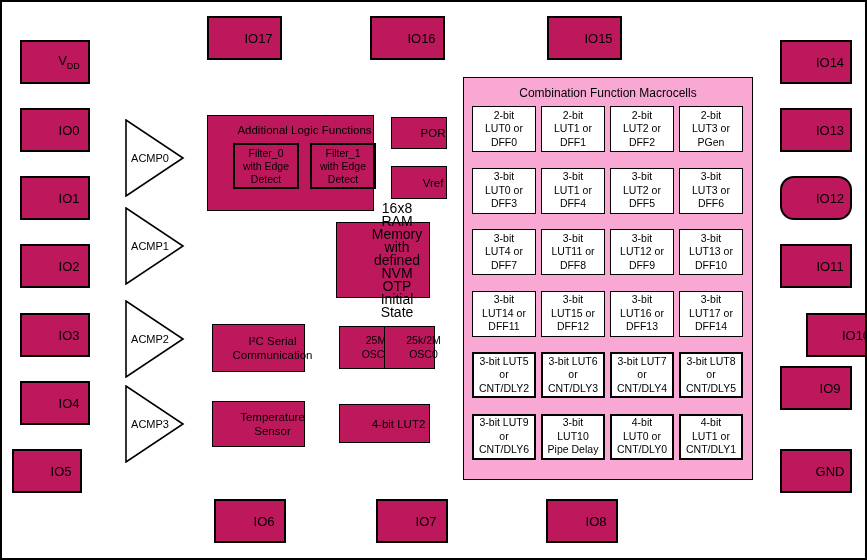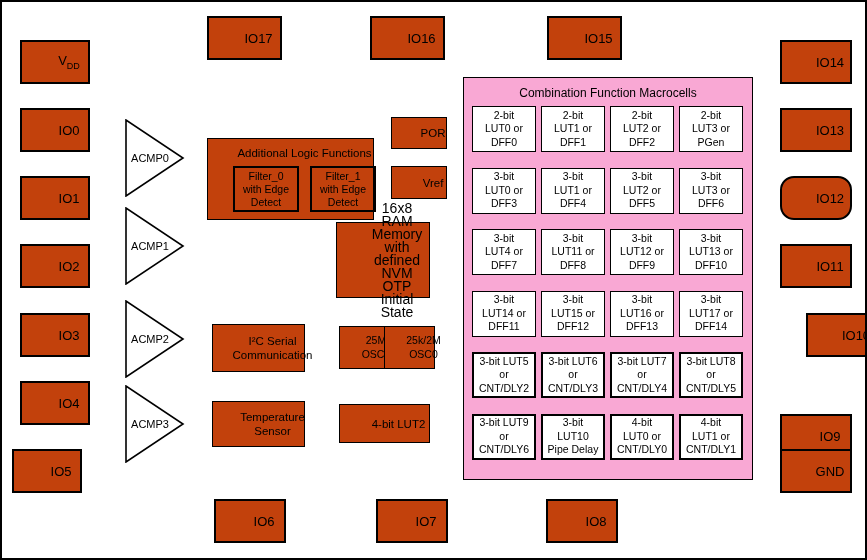--- a/index.html
+++ b/index.html
@@ -11,21 +11,21 @@
   .canvas {
     position: relative;
     width: 867px;
     height: 560px;
     background: #ffffff;
     border: 2px solid #000000;
     overflow: hidden;
   }
   .box {
     position: absolute;
-    background: #c2410c;
+    background: #be185d;
     border: 2px solid #000000;
     display: flex;
     align-items: center;
     justify-content: center;
     text-align: center;
     font-size: 13px;
     padding-left: 28px;
   }
   .pin { width: 70px; height: 44px; }
   .pre { white-space: pre-line; }
@@ -90,21 +90,21 @@
 
   <div class="box pin" style="left:205px; top:14px; width:75px;">IO17</div>
   <div class="box pin" style="left:368px; top:14px; width:75px;">IO16</div>
   <div class="box pin" style="left:545px; top:14px; width:75px;">IO15</div>
 
   <div class="box pin" style="left:778px; top:38px; width:72px;">IO14</div>
   <div class="box pin" style="left:778px; top:106px; width:72px;">IO13</div>
   <div class="box pin" style="left:778px; top:174px; width:72px;border-radius:14px;">IO12</div>
   <div class="box pin" style="left:778px; top:242px; width:72px;">IO11</div>
   <div class="box pin" style="left:804px; top:311px; width:72px;">IO10</div>
-  <div class="box pin" style="left:778px; top:364px; width:72px;margin-top:48px;">IO9</div>
+  <div class="box pin" style="left:778px; top:364px; width:72px;">IO9</div>
   <div class="box pin" style="left:778px; top:447px; width:72px;">GND</div>
 
   <div class="box pin" style="left:212px; top:497px; width:72px;">IO6</div>
   <div class="box pin" style="left:374px; top:497px; width:72px;">IO7</div>
   <div class="box pin" style="left:544px; top:497px; width:72px;">IO8</div>
 
   <div class="tri" style="left:123px; top:117px;">
     <svg width="60" height="78" viewBox="0 0 60 78">
         <polygon points="1,1 1,77 58,39" fill="#ffffff" stroke="#000000" stroke-width="1.6"></polygon>
       </svg>
@@ -122,21 +122,21 @@
       </svg>
     <span class="lbl">ACMP2</span>
   </div>
   <div class="tri" style="left:123px; top:383px;">
     <svg width="60" height="78" viewBox="0 0 60 78">
         <polygon points="1,1 1,77 58,39" fill="#ffffff" stroke="#000000" stroke-width="1.6"></polygon>
       </svg>
     <span class="lbl">ACMP3</span>
   </div>
 
-  <div class="box block" style="left:205px; top:113px; width:167px; height:82px; flex-direction:column; justify-content:flex-start; padding-top:7px;margin-top:23px;">
+  <div class="box block" style="left:205px; top:113px; width:167px; height:96px; flex-direction:column; justify-content:flex-start; padding-top:7px;">
     <div style="font-size:11.5px;">Additional Logic Functions</div>
     <div style="display:flex; gap:11px; margin-top:6px;">
       <div class="filter">Filter_0
 with Edge
 Detect</div>
       <div class="filter">Filter_1
 with Edge
 Detect</div>
     </div>
   </div>

